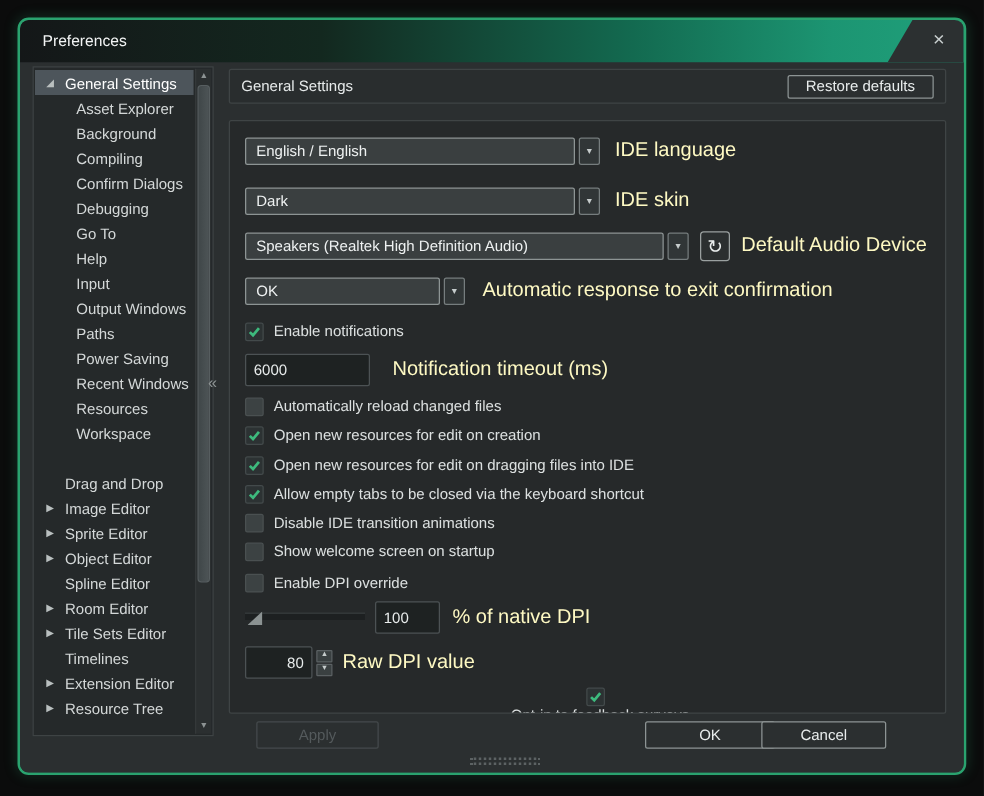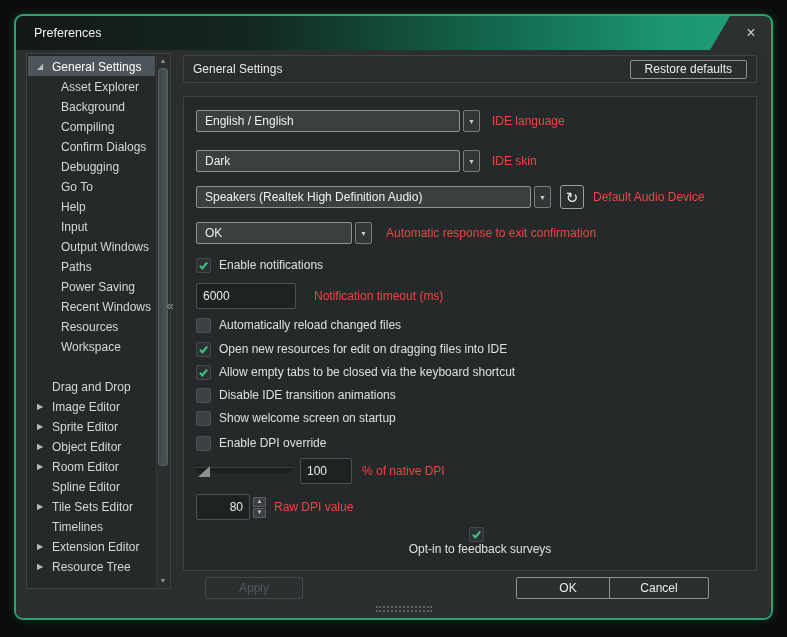--- a/index.html
+++ b/index.html
@@ -91,21 +91,21 @@
   .dd-btn {
     width:17px; height:22px; margin-left:3px; background:#313637; border:1px solid #767d7e;
     border-radius:2px; display:flex; align-items:center; justify-content:center; padding:0;
   }
   .dd-arrow { font-size:7px; color:#c6cccc; }
   .icon-btn {
     width:24px; height:24px; margin-left:9px; background:#2b2f30; border:1px solid #9aa0a0;
     border-radius:3px; display:flex; align-items:center; justify-content:center; padding:0;
   }
   .refresh-glyph { font-size:15px; color:#e8ecec; line-height:1; }
-  .lbl { margin-left:12px; color:#ef4444; font-size:12px; white-space:nowrap; }
+  .lbl { margin-left:12px; color:#fef9c3; font-size:16px; white-space:nowrap; }
 
   .cbrow { height:16px; }
   .cb {
     width:15px; height:15px; border-radius:2px; background:#3c4243; border:1px solid #4a5051;
     display:inline-flex; align-items:center; justify-content:center; flex:none;
   }
   .cb .tick { display:none; width:11px; height:11px; }
   .cb .tick path { stroke:#3dba7d; stroke-width:2.4; fill:none; }
   .cb.checked { background:#2c3233; border-color:#434a4b; }
   .cb.checked .tick { display:block; }
@@ -230,25 +230,25 @@
 
           <div class="tree-item">
             <span class="arrow">▶</span><span class="tree-label">Sprite Editor</span>
           </div>
 
           <div class="tree-item">
             <span class="arrow">▶</span><span class="tree-label">Object Editor</span>
           </div>
 
           <div class="tree-item">
+            <span class="arrow"></span><span class="tree-label">Spline Editor</span>
+          </div>
+
+          <div class="tree-item">
             <span class="arrow">▶</span><span class="tree-label">Room Editor</span>
-          </div>
-
-          <div class="tree-item">
-            <span class="arrow"></span><span class="tree-label">Spline Editor</span>
           </div>
 
           <div class="tree-item">
             <span class="arrow">▶</span><span class="tree-label">Tile Sets Editor</span>
           </div>
 
           <div class="tree-item">
             <span class="arrow"></span><span class="tree-label">Timelines</span>
           </div>
 
@@ -335,20 +335,28 @@
         <span class="lbl" style="margin-left:18px;">Notification timeout (ms)</span>
       </div>
 
       <div class="row cbrow" style="margin-top:8px;">
         <span class="cb">
           
         </span>
         <span class="cb-lbl">Automatically reload changed files</span>
       </div>
 
+      <div class="row cbrow" style="margin-top:7px;">
+        <span class="cb checked">
+          <svg class="tick" viewBox="0 0 12 12">
+              <path d="M2 6.2 L4.8 9 L10 2.8"></path>
+            </svg>
+        </span>
+        <span class="cb-lbl">Open new resources for edit on creation</span>
+      </div>
 
       <div class="row cbrow" style="margin-top:8px;">
         <span class="cb checked">
           <svg class="tick" viewBox="0 0 12 12">
               <path d="M2 6.2 L4.8 9 L10 2.8"></path>
             </svg>
         </span>
         <span class="cb-lbl">Open new resources for edit on dragging files into IDE</span>
       </div>
 

